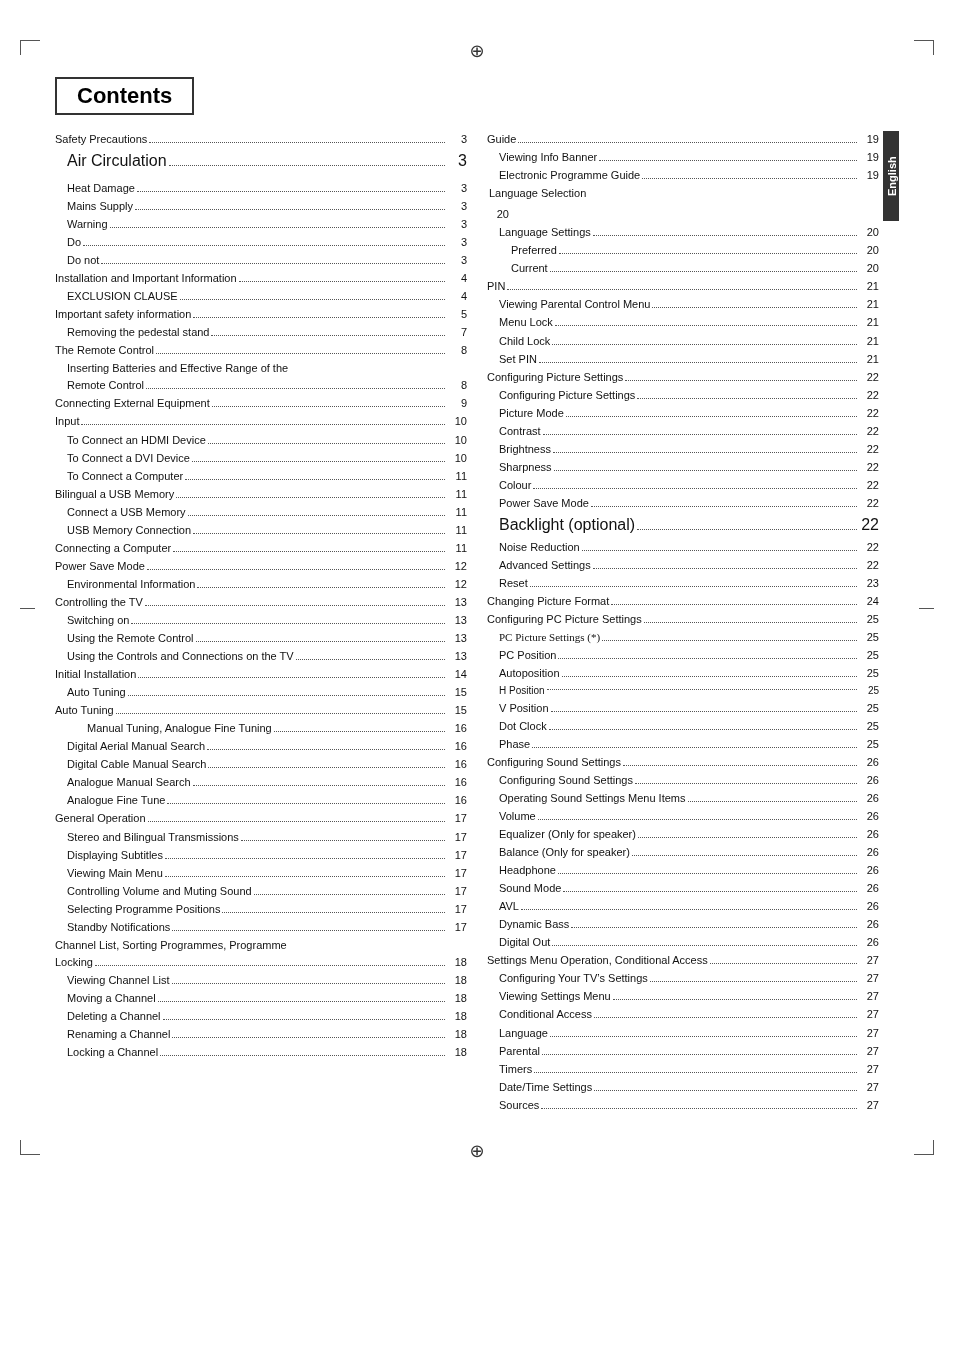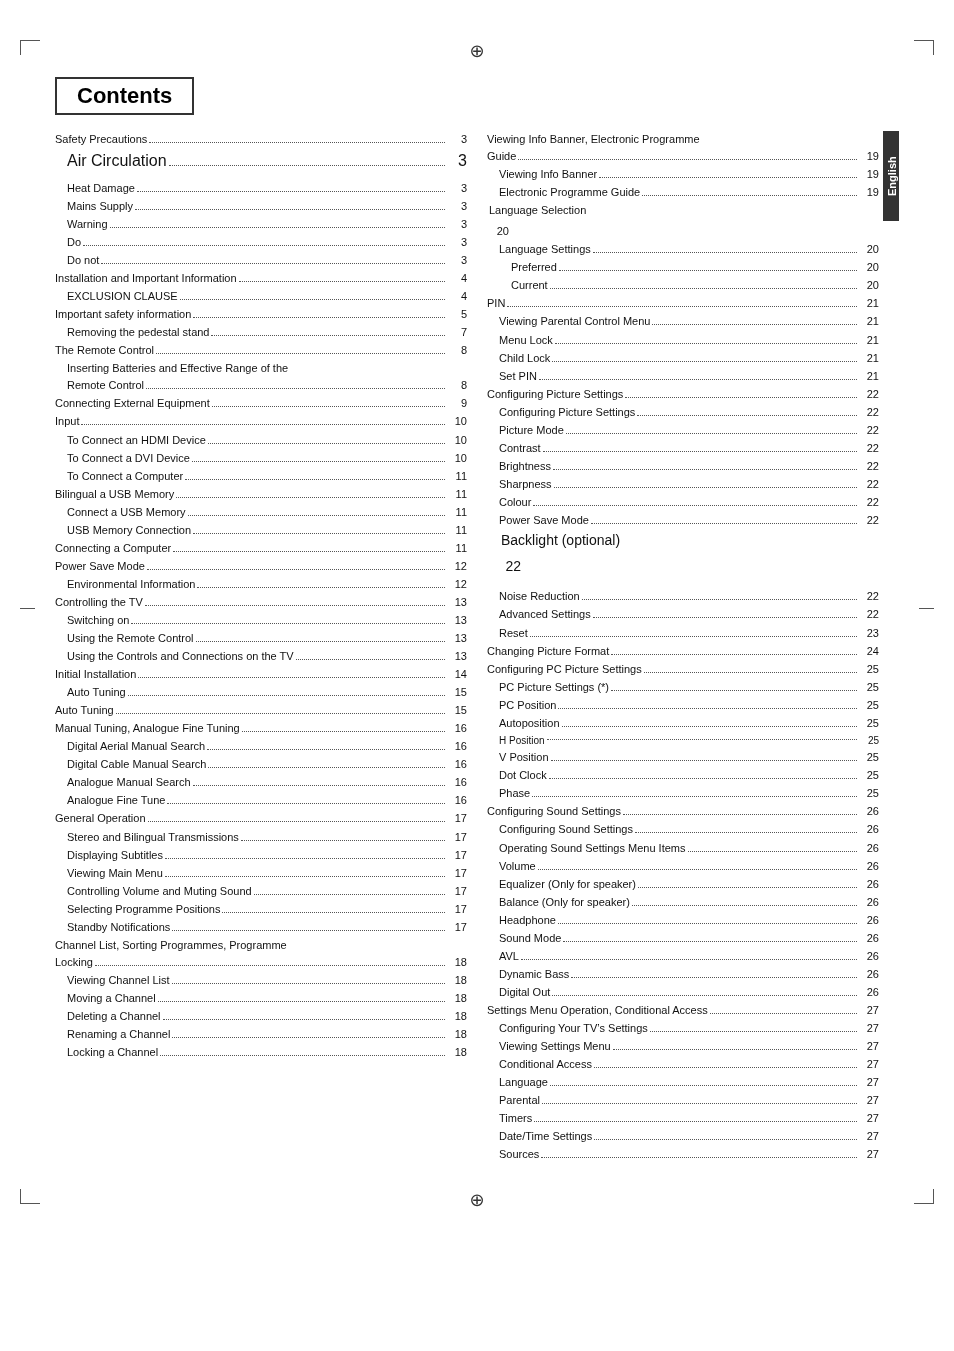--- a/index.html
+++ b/index.html
@@ -266,21 +266,21 @@
           <div style="display: flex; align-items: baseline; margin-bottom: 1px; padding-left: 12px; font-size: 11px; line-height: 1.55;">
             <span style="white-space: nowrap;">Auto Tuning</span>
             <span style="flex: 1 1 0%; border-bottom: 1px dotted rgb(85, 85, 85); margin: 0px 2px 3px;"></span>
             <span style="min-width: 20px; text-align: right; white-space: nowrap;">15</span>
           </div>
           <div style="display: flex; align-items: baseline; margin-bottom: 1px; padding-left: 0px; font-size: 11px; line-height: 1.55;">
             <span style="white-space: nowrap;">Auto Tuning</span>
             <span style="flex: 1 1 0%; border-bottom: 1px dotted rgb(85, 85, 85); margin: 0px 2px 3px;"></span>
             <span style="min-width: 20px; text-align: right; white-space: nowrap;">15</span>
           </div>
-          <div style="display: flex; align-items: baseline; margin-bottom: 1px; padding-left: 0px; font-size: 11px; line-height: 1.55;">
+          <div style="display: flex; align-items: baseline; margin-bottom: 1px; padding-left: 0px; font-size: 11px; line-height: 1.55; margin-left: 32px;">
             <span style="white-space: nowrap;">Manual Tuning, Analogue Fine Tuning</span>
             <span style="flex: 1 1 0%; border-bottom: 1px dotted rgb(85, 85, 85); margin: 0px 2px 3px;"></span>
             <span style="min-width: 20px; text-align: right; white-space: nowrap;">16</span>
           </div>
           <div style="display: flex; align-items: baseline; margin-bottom: 1px; padding-left: 12px; font-size: 11px; line-height: 1.55;">
             <span style="white-space: nowrap;">Digital Aerial Manual Search</span>
             <span style="flex: 1 1 0%; border-bottom: 1px dotted rgb(85, 85, 85); margin: 0px 2px 3px;"></span>
             <span style="min-width: 20px; text-align: right; white-space: nowrap;">16</span>
           </div>
           <div style="display: flex; align-items: baseline; margin-bottom: 1px; padding-left: 12px; font-size: 11px; line-height: 1.55;">
@@ -364,21 +364,20 @@
           <div style="display: flex; align-items: baseline; margin-bottom: 1px; padding-left: 12px; font-size: 11px; line-height: 1.55;">
             <span style="white-space: nowrap;">Locking a Channel</span>
             <span style="flex: 1 1 0%; border-bottom: 1px dotted rgb(85, 85, 85); margin: 0px 2px 3px;"></span>
             <span style="min-width: 20px; text-align: right; white-space: nowrap;">18</span>
           </div>
         </div>
 
       <div class="col-right-wrapper">
         <div class="col-right" id="toc-right">
         <div style="margin-bottom: 1px;">
-              <div style="padding-left: 0px; font-size: 11px; line-height: 1.55;">Viewing Info Banner, Electronic Programme</div>
               <div style="padding-left: 0px; display: flex; align-items: baseline; font-size: 11px; line-height: 1.55;">
                 <span style="white-space: nowrap;">Guide</span>
                 <span style="flex: 1 1 0%; border-bottom: 1px dotted rgb(85, 85, 85); margin: 0px 2px 3px;"></span>
                 <span style="min-width: 20px; text-align: right; white-space: nowrap;">19</span>
               </div>
             </div>
             <div style="display: flex; align-items: baseline; margin-bottom: 1px; padding-left: 12px; font-size: 11px; line-height: 1.55;">
               <span style="white-space: nowrap;">Viewing Info Banner</span>
               <span style="flex: 1 1 0%; border-bottom: 1px dotted rgb(85, 85, 85); margin: 0px 2px 3px;"></span>
               <span style="min-width: 20px; text-align: right; white-space: nowrap;">19</span>
@@ -468,21 +467,21 @@
             <div style="display: flex; align-items: baseline; margin-bottom: 1px; padding-left: 12px; font-size: 11px; line-height: 1.55;">
               <span style="white-space: nowrap;">Colour</span>
               <span style="flex: 1 1 0%; border-bottom: 1px dotted rgb(85, 85, 85); margin: 0px 2px 3px;"></span>
               <span style="min-width: 20px; text-align: right; white-space: nowrap;">22</span>
             </div>
             <div style="display: flex; align-items: baseline; margin-bottom: 1px; padding-left: 12px; font-size: 11px; line-height: 1.55;">
               <span style="white-space: nowrap;">Power Save Mode</span>
               <span style="flex: 1 1 0%; border-bottom: 1px dotted rgb(85, 85, 85); margin: 0px 2px 3px;"></span>
               <span style="min-width: 20px; text-align: right; white-space: nowrap;">22</span>
             </div>
-            <div style="display: flex; align-items: baseline; margin-bottom: 11px; padding-left: 12px; font-size: 14px; line-height: 1.55; flex-direction: column;">
+            <div style="display: flex; align-items: baseline; margin-bottom: 1px; padding-left: 12px; font-size: 16px; line-height: 1.55;">
               <span style="white-space: nowrap;">Backlight (optional)</span>
               <span style="flex: 1 1 0%; border-bottom: 1px dotted rgb(85, 85, 85); margin: 0px 2px 3px;"></span>
               <span style="min-width: 20px; text-align: right; white-space: nowrap;">22</span>
             </div>
             <div style="display: flex; align-items: baseline; margin-bottom: 1px; padding-left: 12px; font-size: 11px; line-height: 1.55;">
               <span style="white-space: nowrap;">Noise Reduction</span>
               <span style="flex: 1 1 0%; border-bottom: 1px dotted rgb(85, 85, 85); margin: 0px 2px 3px;"></span>
               <span style="min-width: 20px; text-align: right; white-space: nowrap;">22</span>
             </div>
             <div style="display: flex; align-items: baseline; margin-bottom: 1px; padding-left: 12px; font-size: 11px; line-height: 1.55;">
@@ -499,21 +498,21 @@
               <span style="white-space: nowrap;">Changing Picture Format</span>
               <span style="flex: 1 1 0%; border-bottom: 1px dotted rgb(85, 85, 85); margin: 0px 2px 3px;"></span>
               <span style="min-width: 20px; text-align: right; white-space: nowrap;">24</span>
             </div>
             <div style="display: flex; align-items: baseline; margin-bottom: 1px; padding-left: 0px; font-size: 11px; line-height: 1.55;">
               <span style="white-space: nowrap;">Configuring PC Picture Settings</span>
               <span style="flex: 1 1 0%; border-bottom: 1px dotted rgb(85, 85, 85); margin: 0px 2px 3px;"></span>
               <span style="min-width: 20px; text-align: right; white-space: nowrap;">25</span>
             </div>
             <div style="display: flex; align-items: baseline; margin-bottom: 1px; padding-left: 12px; font-size: 11px; line-height: 1.55;">
-              <span style="white-space: nowrap;">PC Picture Settings (*)</span>
+              <span style="white-space: nowrap; font-family: Liberation Serif, serif;">PC Picture Settings (*)</span>
               <span style="flex: 1 1 0%; border-bottom: 1px dotted rgb(85, 85, 85); margin: 0px 2px 3px;"></span>
               <span style="min-width: 20px; text-align: right; white-space: nowrap;">25</span>
             </div>
             <div style="display: flex; align-items: baseline; margin-bottom: 1px; padding-left: 12px; font-size: 11px; line-height: 1.55;">
               <span style="white-space: nowrap;">PC Position</span>
               <span style="flex: 1 1 0%; border-bottom: 1px dotted rgb(85, 85, 85); margin: 0px 2px 3px;"></span>
               <span style="min-width: 20px; text-align: right; white-space: nowrap;">25</span>
             </div>
             <div style="display: flex; align-items: baseline; margin-bottom: 1px; padding-left: 12px; font-size: 11px; line-height: 1.55;">
               <span style="white-space: nowrap;">Autoposition</span>

